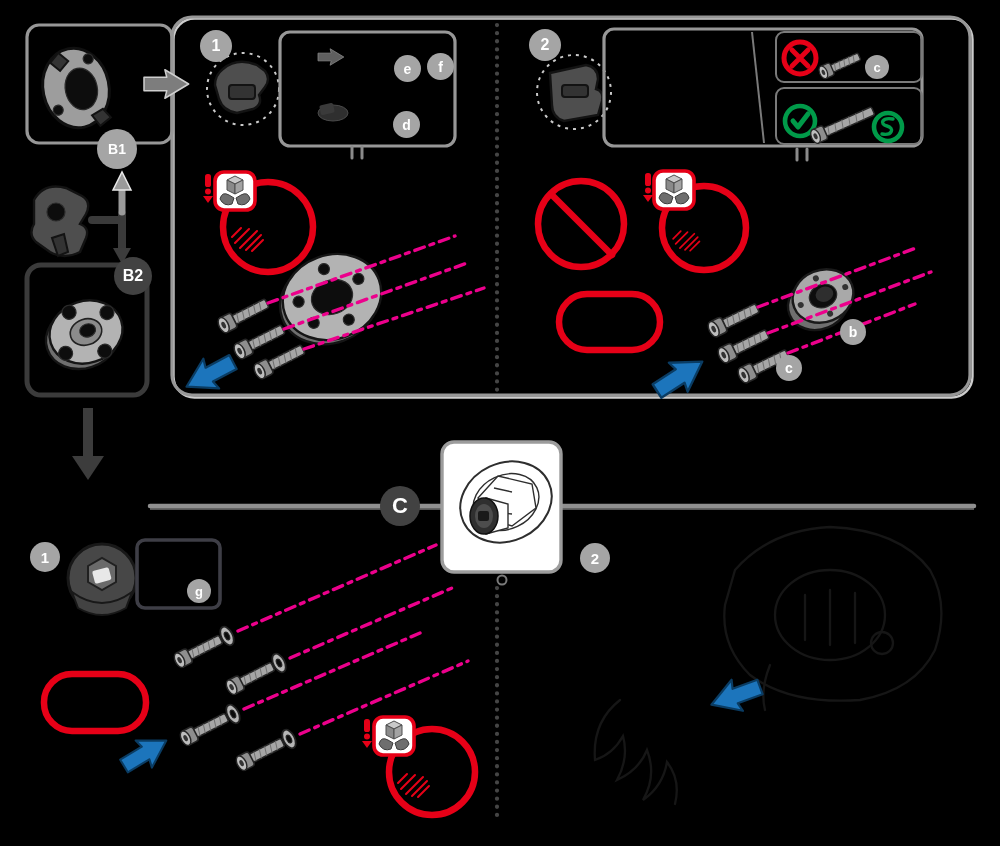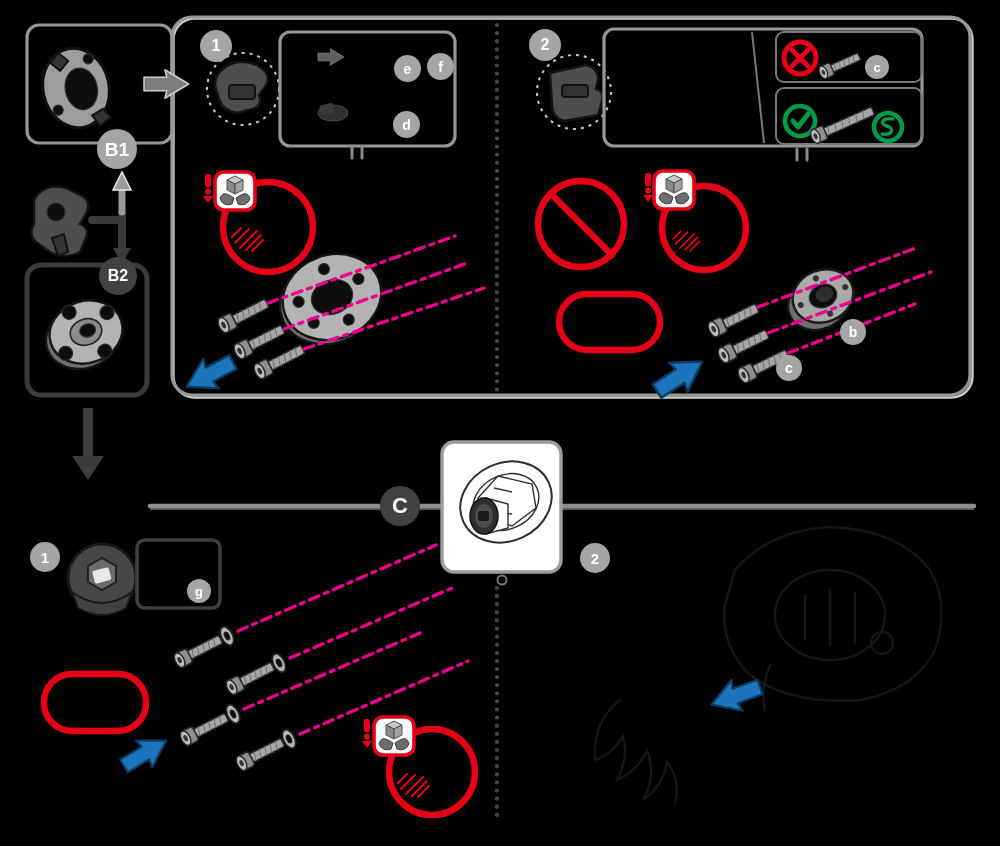--- a/index.html
+++ b/index.html
@@ -6,21 +6,21 @@
   .scene{position:relative;width:1000px;height:846px;background:var(--background,#000);
          overflow:hidden;font-family:"Liberation Sans",sans-serif;}
   .scene svg.art{position:absolute;left:0;top:0;}
   .badge{position:absolute;display:flex;align-items:center;justify-content:center;
          border-radius:50%;color:#fff;font-weight:bold;z-index:5;line-height:1;}
   .badge.light{background:var(--badge-light,#a5a5a5);}
   .badge.dark{background:var(--badge-dark,#424242);}
   .s40{width:40px;height:40px}.s38{width:38px;height:38px}.s32{width:32px;height:32px}
   .s30{width:30px;height:30px}.s27{width:27px;height:27px}.s26{width:26px;height:26px}
   .s24{width:24px;height:24px}
-  .f22{font-size:22px}.f17{font-size:19px}.f16{font-size:16px}.f15{font-size:15px}
+  .f22{font-size:22px}.f17{font-size:14px}.f16{font-size:16px}.f15{font-size:15px}
   .f14{font-size:14px}.f13{font-size:13px}
 
   
   .bx{fill:none;stroke:var(--gray,#979797);stroke-width:3.2}
   .bx-hi{fill:none;stroke:rgba(255,255,255,.8);stroke-width:2.4}
   .bx-dark{fill:none;stroke:#3e3e46;stroke-width:3.6}
   .bx-b2{fill:none;stroke:#3b3b3b;stroke-width:5}
   .dotted{stroke:#454545;stroke-width:4.2;stroke-dasharray:0.1 8;stroke-linecap:round;fill:none}
   .dot-ring{fill:none;stroke:#c9c9c9;stroke-width:2;stroke-dasharray:3 5}
   .redring{fill:none;stroke:var(--red,#e60017);stroke-width:6.5;stroke-linecap:round}
@@ -328,21 +328,21 @@
     <circle cx="52" cy="28" r="11"></circle>
     <path d="M-60,50 q-10,25 -5,45"></path>
   </g>
   <g class="ghost" transform="translate(645,745)">
     <path d="M-25,-45 q-28,22 -25,60 q18,-6 28,-24 q6,22 -6,44 q22,-10 30,-30 q10,26 -4,50 q20,-14 24,-38 q14,18 8,42"></path>
   </g>
   <use href="#arr" class="arrow-blue" transform="translate(760,687) rotate(160) scale(1.1)"></use>
 </svg>
 
 <div class="badge light s40 f17" style="left:97px;top:129px">B1</div>
-<div class="badge dark  s38 f16" style="left:99px;top:257px">B2</div>
+<div class="badge dark  s38 f16" style="left:114px;top:257px">B2</div>
 <div class="badge dark  s40 f22" style="left:380px;top:486px">C</div>
 <div class="badge light s32 f16" style="left:200px;top:30px">1</div>
 <div class="badge light s32 f16" style="left:529px;top:29px">2</div>
 <div class="badge light s27 f14" style="left:394px;top:55px">e</div>
 <div class="badge light s27 f14" style="left:427px;top:53px">f</div>
 <div class="badge light s27 f14" style="left:393px;top:111px">d</div>
 <div class="badge light s24 f13" style="left:865px;top:55px">c</div>
 <div class="badge light s26 f14" style="left:840px;top:319px">b</div>
 <div class="badge light s26 f14" style="left:776px;top:355px">c</div>
 <div class="badge light s30 f15" style="left:30px;top:542px">1</div>

